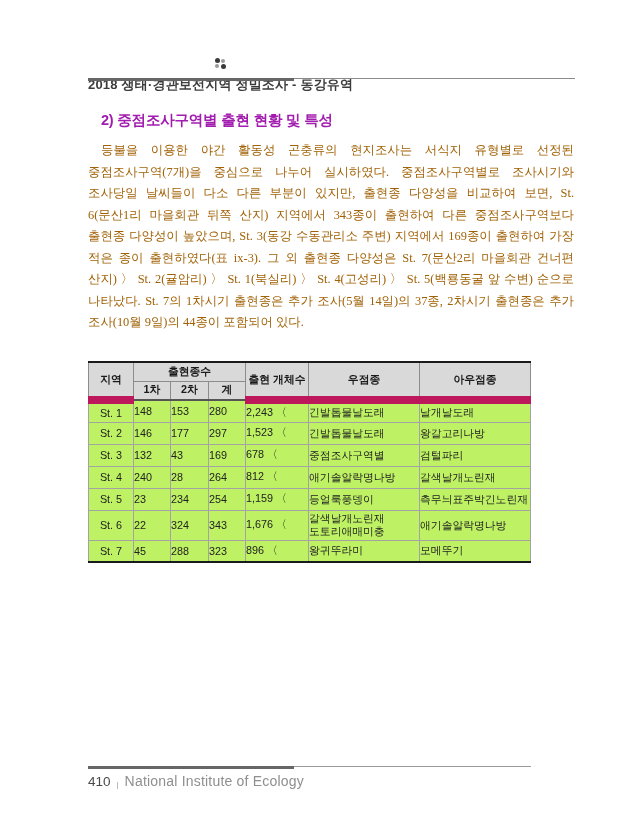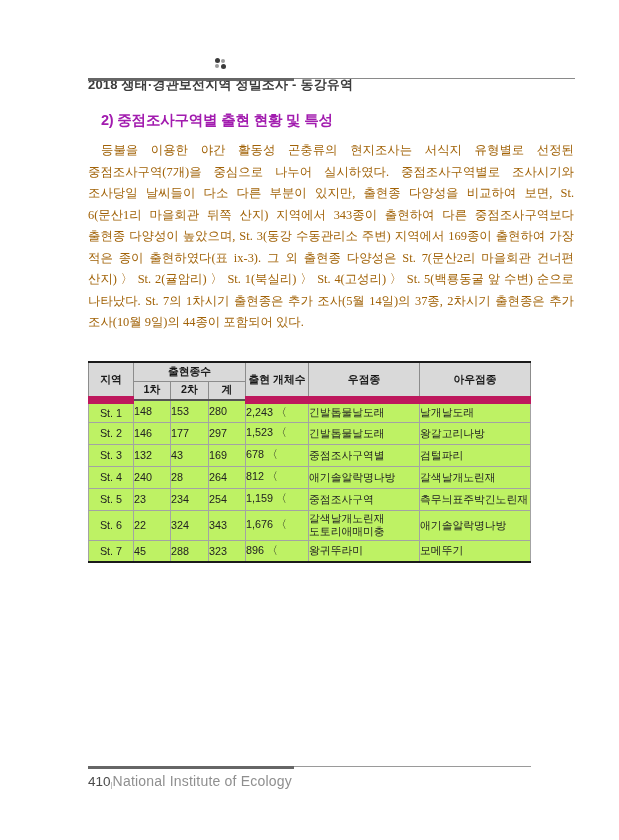--- a/index.html
+++ b/index.html
@@ -81,21 +81,21 @@
   .td-center { text-align: center; }
   .td-num { text-align: left; padding-right: 9px; }
   .td-count { text-align: left; padding-right: 13px; }
   .species { text-align: left; white-space: pre-line; line-height: 13px; }
   
   .footer-rule { position: absolute; left: 88px; top: 766px; width: 443px; height: 4px; }
   .footer-rule .thin { position: absolute; left: 0; top: 0; width: 100%; height: 1px; background: #9a9a9a; }
   .footer-rule .thick { position: absolute; left: 0; top: 0; width: 206px; height: 3px; background: #666666; }
   .footer-text {
     position: absolute; left: 88px; top: 773px;
-    display: flex; align-items: flex-end; gap: 0;
+    display: flex; align-items: flex-end; gap: 6px;
     font-family: "Liberation Sans", sans-serif;
   }
   .page-number { font-size: 13.5px; color: #4a4a4a; }
   .footer-divider { font-size: 8px; color: #9a9a9a; }
   .institute { font-size: 14px; color: #8f8f8f; letter-spacing: 0.2px; }
 </style>
 </head>
 <body>
 
 <div class="page">
@@ -179,21 +179,21 @@
         <td class="td-count">812 〈</td>
         <td class="species">애기솔알락명나방</td>
         <td class="species">갈색날개노린재</td>
       </tr>
       <tr>
         <td class="td-center">St. 5</td>
         <td class="td-num">23</td>
         <td class="td-num">234</td>
         <td class="td-num">254</td>
         <td class="td-count">1,159 〈</td>
-        <td class="species">중점조사구역</td>
+        <td class="species">등얼룩풍뎅이</td>
         <td class="species">측무늬표주박긴노린재</td>
       </tr>
       <tr class="tall">
         <td class="td-center">St. 6</td>
         <td class="td-num">22</td>
         <td class="td-num">324</td>
         <td class="td-num">343</td>
         <td class="td-count">1,676 〈</td>
         <td class="species">갈색날개노린재
 도토리애매미충</td>

